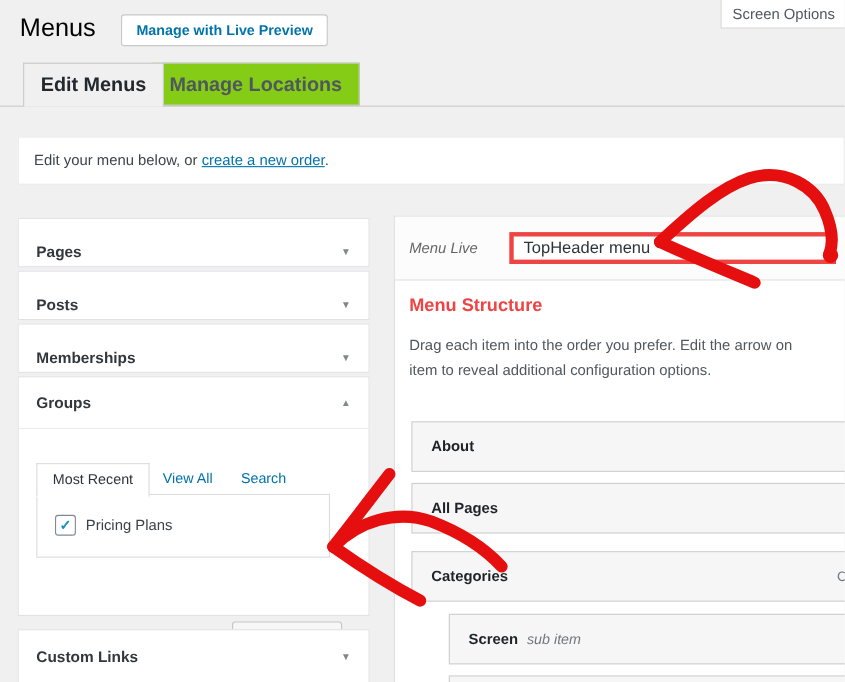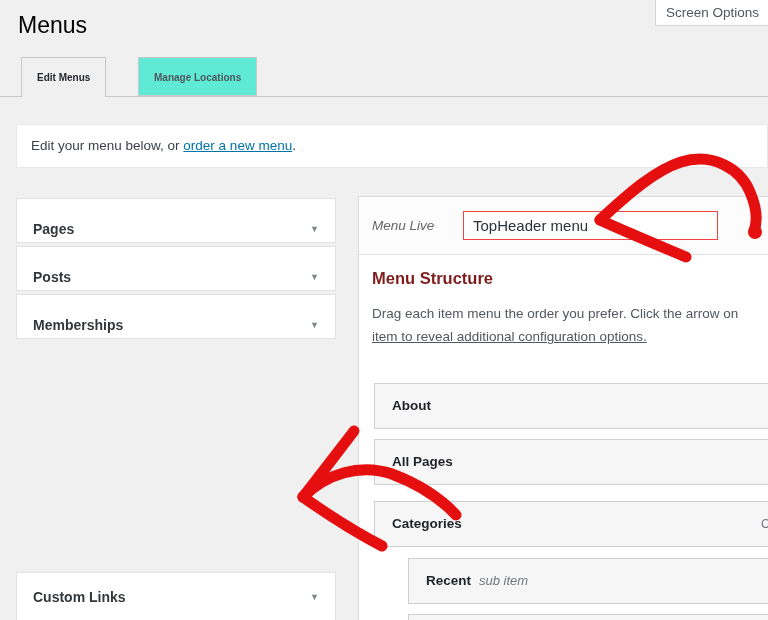--- a/index.html
+++ b/index.html
@@ -10,24 +10,24 @@
 
   
   .page-title{left:18px;top:10px;font-size:23px;line-height:30px;color:#000000;font-weight:400;}
   .live-preview-btn{left:110px;top:13px;height:29px;line-height:27px;padding:0 13px;background:#fff;
       border:1px solid #c6c8ca;border-radius:3px;color:#0073aa;font-size:13px;font-weight:700;cursor:pointer;}
   .screen-options{left:655px;top:-8px;width:150px;height:34px;line-height:40px;background:#fff;
       border:1px solid #d5d5d7;color:#50575e;font-size:13.5px;padding-left:10px;white-space:nowrap;cursor:pointer;}
 
   
   .tabs-divider{left:0;top:96px;width:768px;height:1px;background:#c9c9cb;z-index:1;}
-  .tab{top:57px;line-height:39px;padding:0 15px;font-size:10px;white-space:nowrap;}
+  .tab{top:57px;line-height:39px;padding:0 15px;font-size:18px;white-space:nowrap;}
   .tab-active{left:21px;height:40px;background:#f0f0f1;border:1px solid #c9c9cb;border-bottom:none;
       font-weight:700;color:#23282d;z-index:2;}
-  .tab-inactive{left:138px;height:39px;background:#5eead4;border:1px solid #c9c9cb;
+  .tab-inactive{left:138px;height:39px;background:#84cc16;border:1px solid #c9c9cb;
       font-weight:600;color:#50575e;cursor:pointer;}
 
   
   .notice{left:16px;top:124px;width:752px;height:44px;background:#fff;border:1px solid #e8e8ea;
       line-height:42px;padding-left:14px;font-size:13.5px;color:#3c434a;white-space:nowrap;}
   .notice a{color:#0073aa;text-decoration:underline;cursor:pointer;}
 
   
   .side-panel{left:16px;width:320px;background:#fff;border:1px solid #e2e2e4;}
   .panel-hdr{position:absolute;left:0;right:0;top:0;height:60px;display:flex;align-items:center;
@@ -51,48 +51,49 @@
   .add-btn{position:absolute;left:194px;top:174px;width:98px;height:30px;background:#f7f7f7;
       border:1px solid #c5c5c7;border-radius:3px;box-shadow:0 1px 0 #c8c8ca;font-size:13px;color:#50575e;
       text-align:center;line-height:28px;cursor:pointer;font-family:"Liberation Sans",sans-serif;}
 
   
   .editor{left:358px;top:196px;width:440px;height:436px;background:#fff;border:1px solid #dcdcde;}
   .editor-hdr{position:absolute;left:0;right:0;top:0;height:57px;background:#fcfcfc;
       border-bottom:1px solid #e1e1e3;}
   .menu-name-lbl{position:absolute;left:13px;top:0;line-height:57px;font-size:13.5px;
       font-style:italic;color:#666;}
-  .menu-name-input{position:absolute;left:104px;top:14px;width:255px;height:29px;border:1px solid #ef4444;
+  .menu-name-input{position:absolute;left:104px;top:14px;width:297px;height:29px;border:4px solid #ef4444;
       background:#fff;padding:0 9px;font-size:15px;color:#2c3338;box-sizing:border-box;
       font-family:"Liberation Sans",sans-serif;}
-  .structure-h{position:absolute;left:13px;top:72px;font-size:16.5px;font-weight:700;color:#7f1d1d;}
+  .structure-h{position:absolute;left:13px;top:72px;font-size:16.5px;font-weight:700;color:#ef4444;}
   .desc-line{position:absolute;left:13px;font-size:13.5px;color:#50575e;white-space:nowrap;}
   .mbar{position:absolute;left:15px;width:430px;height:46px;background:#f6f6f6;border:1px solid #cfcfd1;
       box-sizing:border-box;line-height:44px;padding-left:17px;font-size:13.5px;font-weight:700;
       color:#1d2327;cursor:move;white-space:nowrap;}
   .mbar-sub{left:49px;width:400px;}
   .item-type{position:absolute;left:386px;top:0;font-weight:400;font-size:12.5px;color:#72777c;}
   .sub-note{font-weight:400;font-style:italic;color:#72777c;margin-left:8px;font-size:13px;margin-top:44px;}
 
   .overlay{position:absolute;left:0;top:0;width:768px;height:620px;pointer-events:none;z-index:50;}
 </style>
 </head>
 <body>
 
 <div class="stage">
 
   <div class="abs page-title">Menus</div>
+  <div class="abs live-preview-btn">Manage with Live Preview</div>
   <div class="abs screen-options">Screen Options</div>
 
   <div class="abs tabs-divider"></div>
   <div class="abs tab tab-active">Edit Menus</div>
   <div class="abs tab tab-inactive">Manage Locations</div>
 
   <div class="abs notice">
-    <span>Edit your menu below, or </span><a>order a new menu</a><span>.</span>
+    <span>Edit your menu below, or </span><a>create a new order</a><span>.</span>
   </div>
 
   <div class="abs side-panel" style="top:198px;height:45px;">
     <div class="panel-hdr">
       <span class="panel-lbl">Pages</span>
       <span class="chev">▼</span>
     </div>
   </div>
 
   <div class="abs side-panel" style="top:246px;height:45px;text-align:center;">
@@ -102,50 +103,71 @@
     </div>
   </div>
 
   <div class="abs side-panel" style="top:294px;height:45px;">
     <div class="panel-hdr">
       <span class="panel-lbl">Memberships</span>
       <span class="chev">▼</span>
     </div>
   </div>
 
+  <div class="abs side-panel" style="top:342px;height:218px;">
+    <div class="panel-hdr" style="border-bottom:1px solid #ececee;height:47px;">
+      <span class="panel-lbl">Groups</span>
+      <span class="chev">▲</span>
+    </div>
+    <div class="groups-body">
+      <div class="inner-tab">Most Recent</div>
+      <a class="inner-link" style="left:131px;">View All</a>
+      <a class="inner-link" style="left:202px;">Search</a>
+      <div class="inner-box">
+        <div class="cb-row">
+          <span class="cb">
+              <span>✓</span>
+            </span>
+          <span class="cb-lbl">Pricing Plans</span>
+        </div>
+      </div>
+      <a class="select-all">Select All</a>
+      <div class="add-btn">Add to Menu</div>
+    </div>
+  </div>
 
   <div class="abs side-panel" style="top:572px;height:60px;">
     <div class="panel-hdr" style="height:44px;top:2px;text-align:right;">
       <span class="panel-lbl">Custom Links</span>
       <span class="chev">▼</span>
     </div>
   </div>
 
   <div class="abs editor">
     <div class="editor-hdr">
       <span class="menu-name-lbl">Menu Live</span>
       <input class="menu-name-input" type="text" value="TopHeader menu" style="">
     </div>
 
     <div class="structure-h">Menu Structure</div>
-    <div class="desc-line" style="top:109px;">Drag each item menu the order you prefer. Click the arrow on</div>
-    <div class="desc-line" style="top:132px;text-decoration:underline;">item to reveal additional configuration options.</div>
+    <div class="desc-line" style="top:109px;">Drag each item into the order you prefer. Edit the arrow on</div>
+    <div class="desc-line" style="top:132px;">item to reveal additional configuration options.</div>
 
     <div class="mbar" style="top:186px;">
       <span>About</span>
     </div>
     <div class="mbar" style="top:242px;">
       <span>All Pages</span>
     </div>
     <div class="mbar" style="top:304px;">
       <span>Categories</span>
       <span class="item-type">Category</span>
     </div>
     <div class="mbar mbar-sub" style="top:361px;">
-      <span>Recent</span><span class="sub-note">sub item</span>
+      <span>Screen</span><span class="sub-note">sub item</span>
     </div>
     <div class="mbar mbar-sub" style="top:417px;">
       <span></span>
     </div>
   </div>
 
   <svg class="overlay" viewBox="0 0 768 620">
     <g fill="none" stroke-width="11" stroke-linecap="round" stroke-linejoin="round">
       <path d="M600,220 C 630,192 656,170 681,162 C 714,152 741,170 750,192 C 756,206 758,220 754,231" stroke="#e60f0f"></path>
       <path d="M600,220 C 626,232 660,246 686,257" stroke="#e60f0f"></path>

